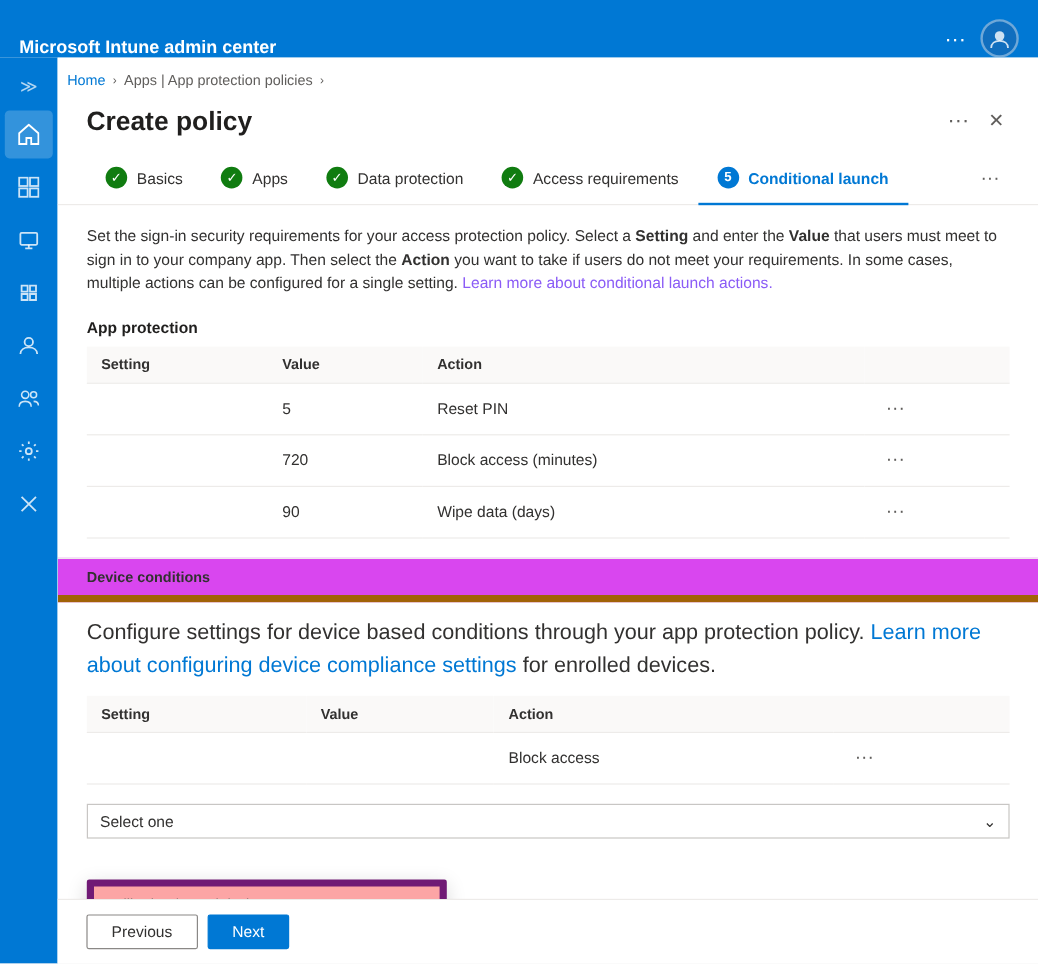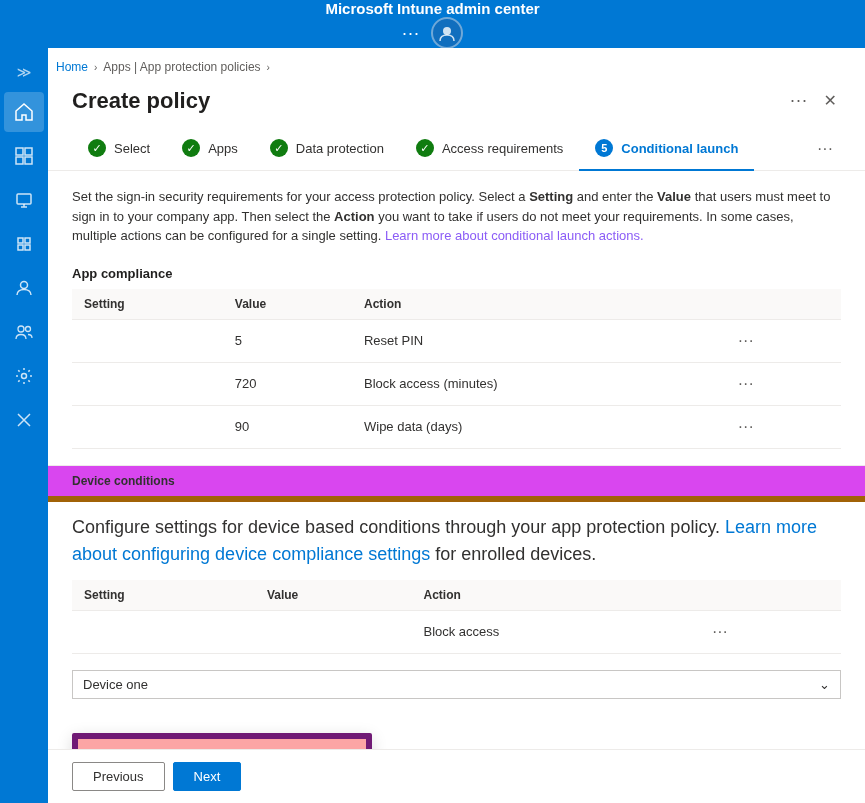--- a/index.html
+++ b/index.html
@@ -3,24 +3,23 @@
   <meta charset="utf-8">
   <style>
     * { box-sizing: border-box; margin: 0; padding: 0; }
     body { font-family: 'Segoe UI', Arial, sans-serif; font-size: 13px; background: #f3f2f1; width: 865px; height: 803px; overflow: hidden; }
 
     
     .top-bar {
       background: #0078d4;
       height: 48px;
       display: flex;
-      align-items: center;
+      align-items: flex-end;
       padding: 0 16px;
       color: white;
-      flex-direction: column;
     }
     .top-bar-title { font-size: 15px; font-weight: 600; flex: 1; }
     .top-bar-icons { display: flex; gap: 12px; align-items: center; }
     .top-bar-dots { font-size: 18px; cursor: pointer; color: white; }
     .top-bar-avatar {
       width: 32px; height: 32px; border-radius: 50%;
       background: #106ebe; border: 2px solid rgba(255,255,255,0.4);
       display: flex; align-items: center; justify-content: center;
       color: white; font-size: 14px;
     }
@@ -262,21 +261,21 @@
       <span class="panel-title">Create policy</span>
       <div class="panel-header-icons">
         <button class="dots-btn">···</button>
         <button class="close-btn">✕</button>
       </div>
     </div>
 
     <div class="wizard-tabs">
       <div class="wizard-tab">
         <div class="check-icon">✓</div>
-        <span>Select</span>
+        <span>Basics</span>
       </div>
       <div class="wizard-tab">
         <div class="check-icon">✓</div>
         <span>Apps</span>
       </div>
       <div class="wizard-tab">
         <div class="check-icon">✓</div>
         <span>Data protection</span>
       </div>
       <div class="wizard-tab">
@@ -291,21 +290,21 @@
     </div>
 
     <div class="content-scroll">
 
       <div class="description">
         Set the sign-in security requirements for your access protection policy. Select a <strong>Setting</strong> and enter the <strong>Value</strong> that users must meet to sign in to your company app. Then select the <strong>Action</strong> you want to take if users do not meet your requirements. In some cases, multiple actions can be configured for a single setting.
         <a>Learn more about conditional launch actions.</a>
       </div>
 
       <div class="section">
-        <div class="section-label">App compliance</div>
+        <div class="section-label">App protection</div>
         <table class="settings-table">
           <thead>
             <tr>
               <th>Setting</th>
               <th>Value</th>
               <th>Action</th>
               <th></th>
             </tr>
           </thead>
           <tbody>
@@ -354,21 +353,21 @@
               <td></td>
               <td></td>
               <td>Block access</td>
               <td><button class="row-dots">···</button></td>
             </tr>
           </tbody>
         </table>
       </div>
 
       <div class="select-box">
-        <span>Device one</span>
+        <span>Select one</span>
         <span>⌄</span>
       </div>
 
       <div class="dropdown-overlay">
         <div class="dropdown-header">Jailbroken/rooted devices</div>
         <div class="dropdown-item highlighted">Min OS version</div>
 
       </div>
 
       <div style="height: 80px;"></div>

